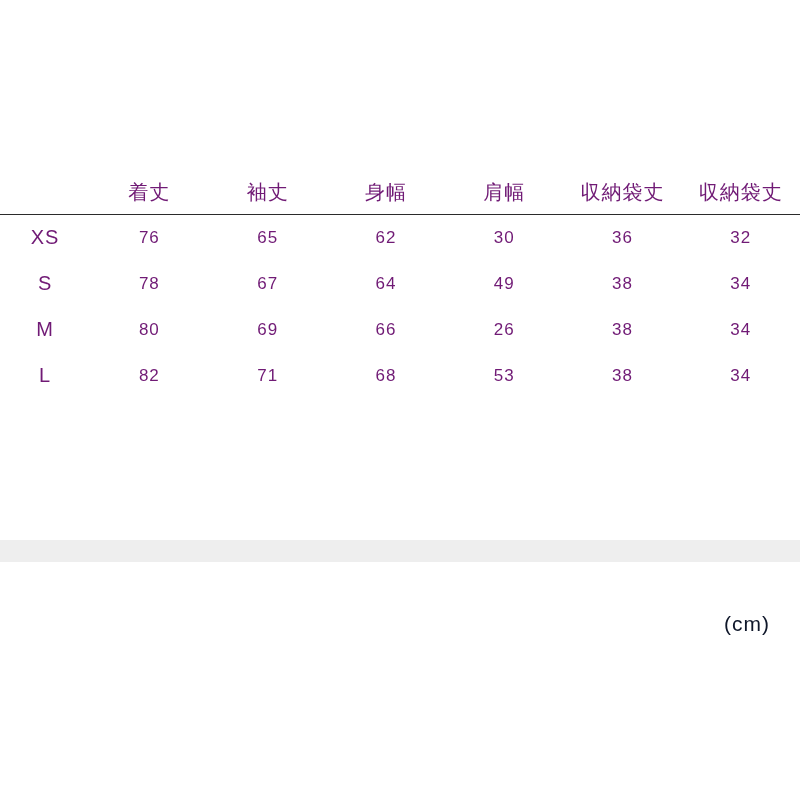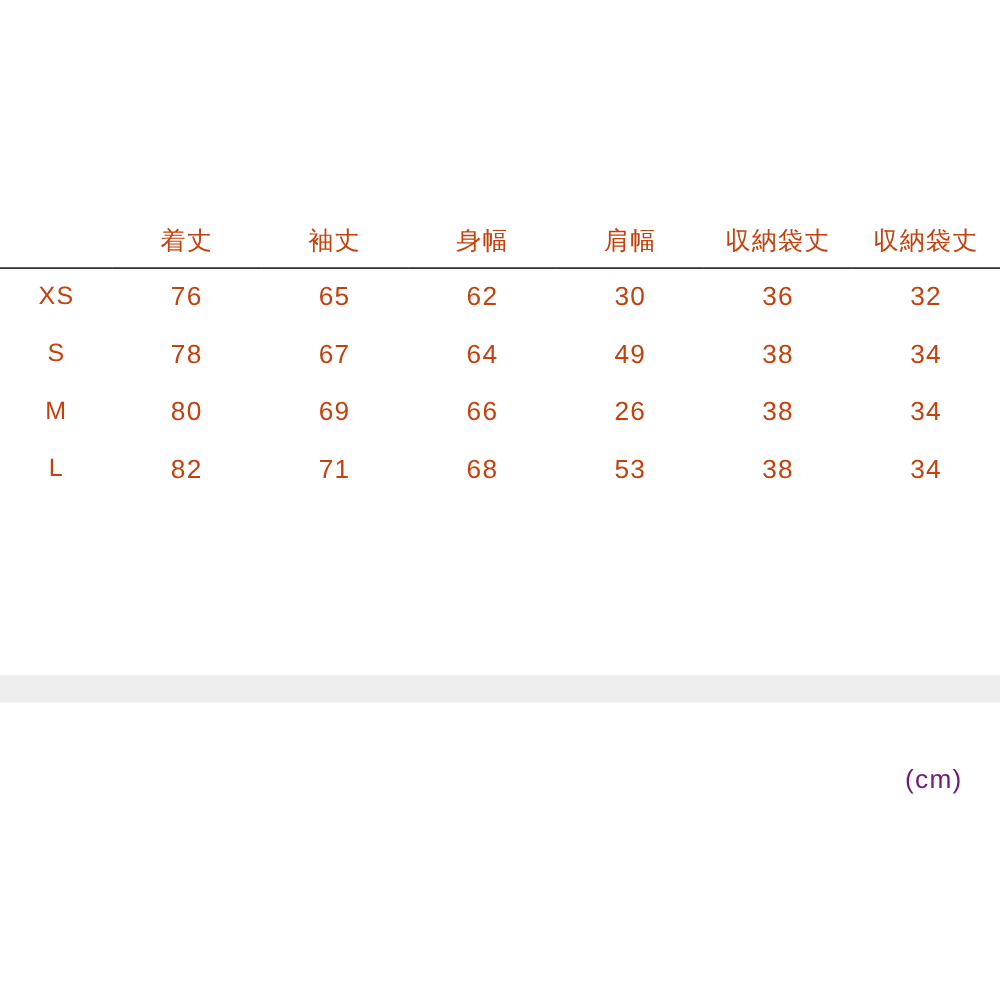--- a/index.html
+++ b/index.html
@@ -31,21 +31,21 @@
     top: 170px;
     width: 800px;
     border-collapse: collapse;
     table-layout: fixed;
   }
 
   .size-table th,
   .size-table td {
     font-weight: normal;
     font-size: 21px;
-    color: #c2410c;
+    color: #701a75;
     text-align: center;
     padding: 0;
     border: none;
   }
 
   .size-table thead th {
     height: 44px;
     vertical-align: middle;
     font-size: 20px;
     letter-spacing: 1px;
@@ -57,21 +57,21 @@
 
   .size-table thead tr {
     border-bottom: 1px solid #2b2b2b;
   }
 
   .size-table tbody tr {
     height: 46px;
   }
 
   .size-table tbody td {
-    font-size: 21px;
+    font-size: 17px;
     letter-spacing: 1px;
   }
 
   .size-table tbody td.size-label {
     font-size: 20px;
     letter-spacing: 1px;
   }
 
   .col-size  { width: 90px; margin-left: 23px; }
   .col-data  { width: 118px; }
@@ -83,21 +83,21 @@
     width: 800px;
     height: 22px;
     background: #eeeeee;
   }
 
   .unit-note {
     position: absolute;
     right: 30px;
     top: 612px;
     font-size: 21px;
-    color: #701a75;
+    color: #0f172a;
     letter-spacing: 1px;
   }
 </style>
 </head>
 <body>
 
 <div class="page">
 
   <table class="size-table">
     <thead>

